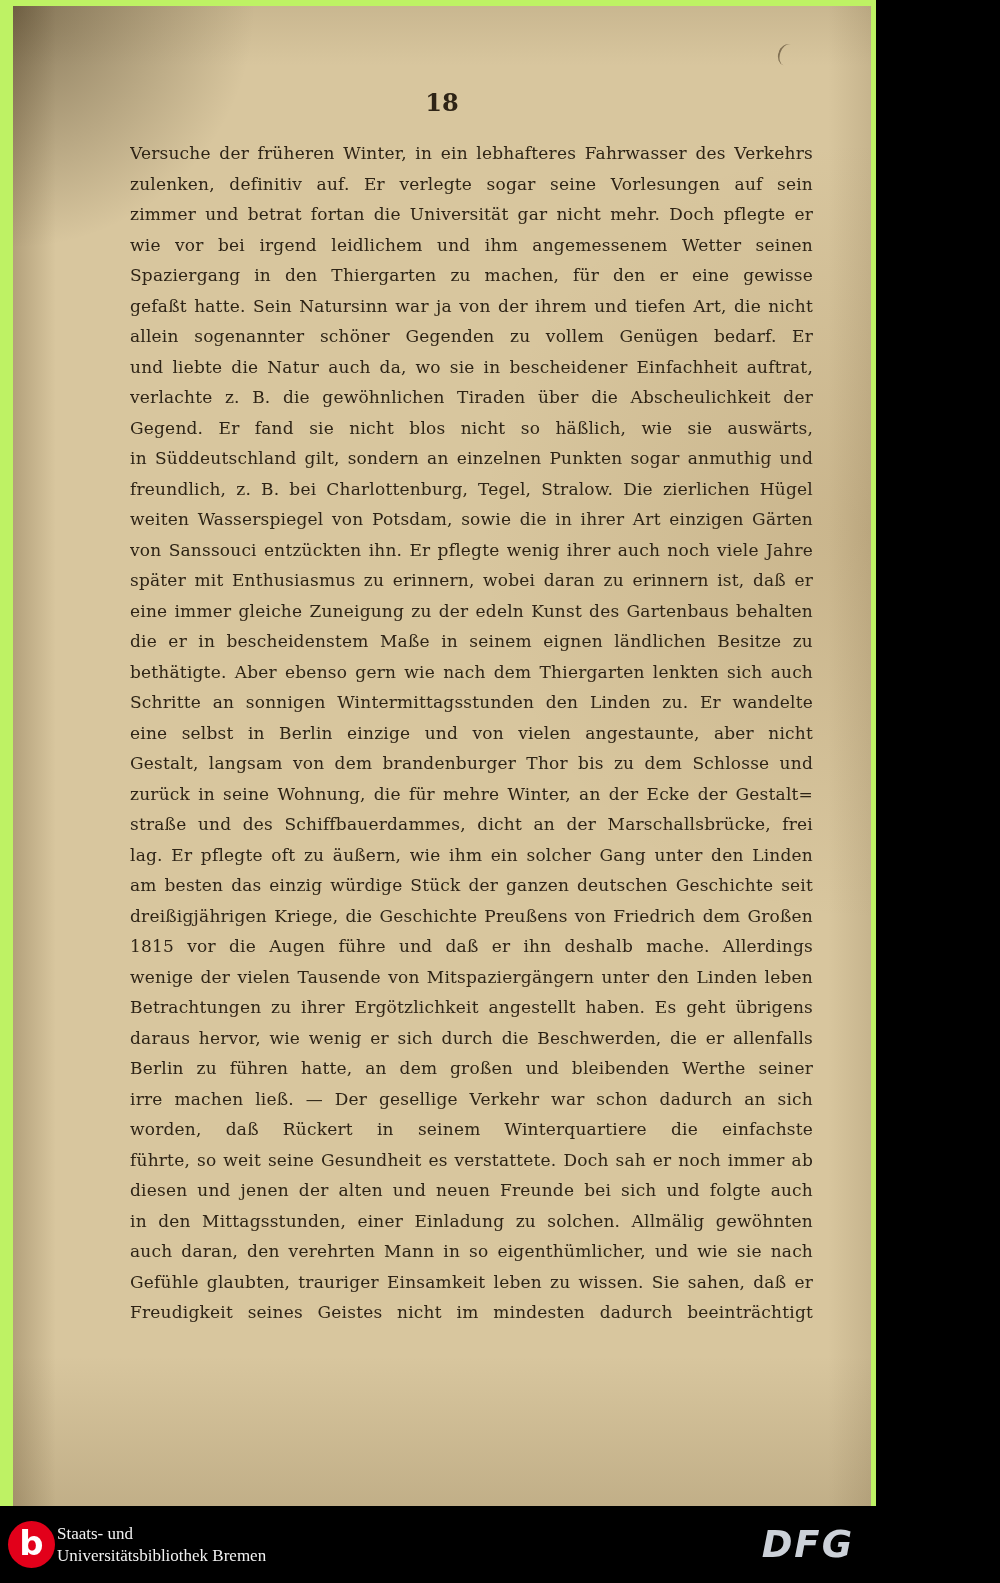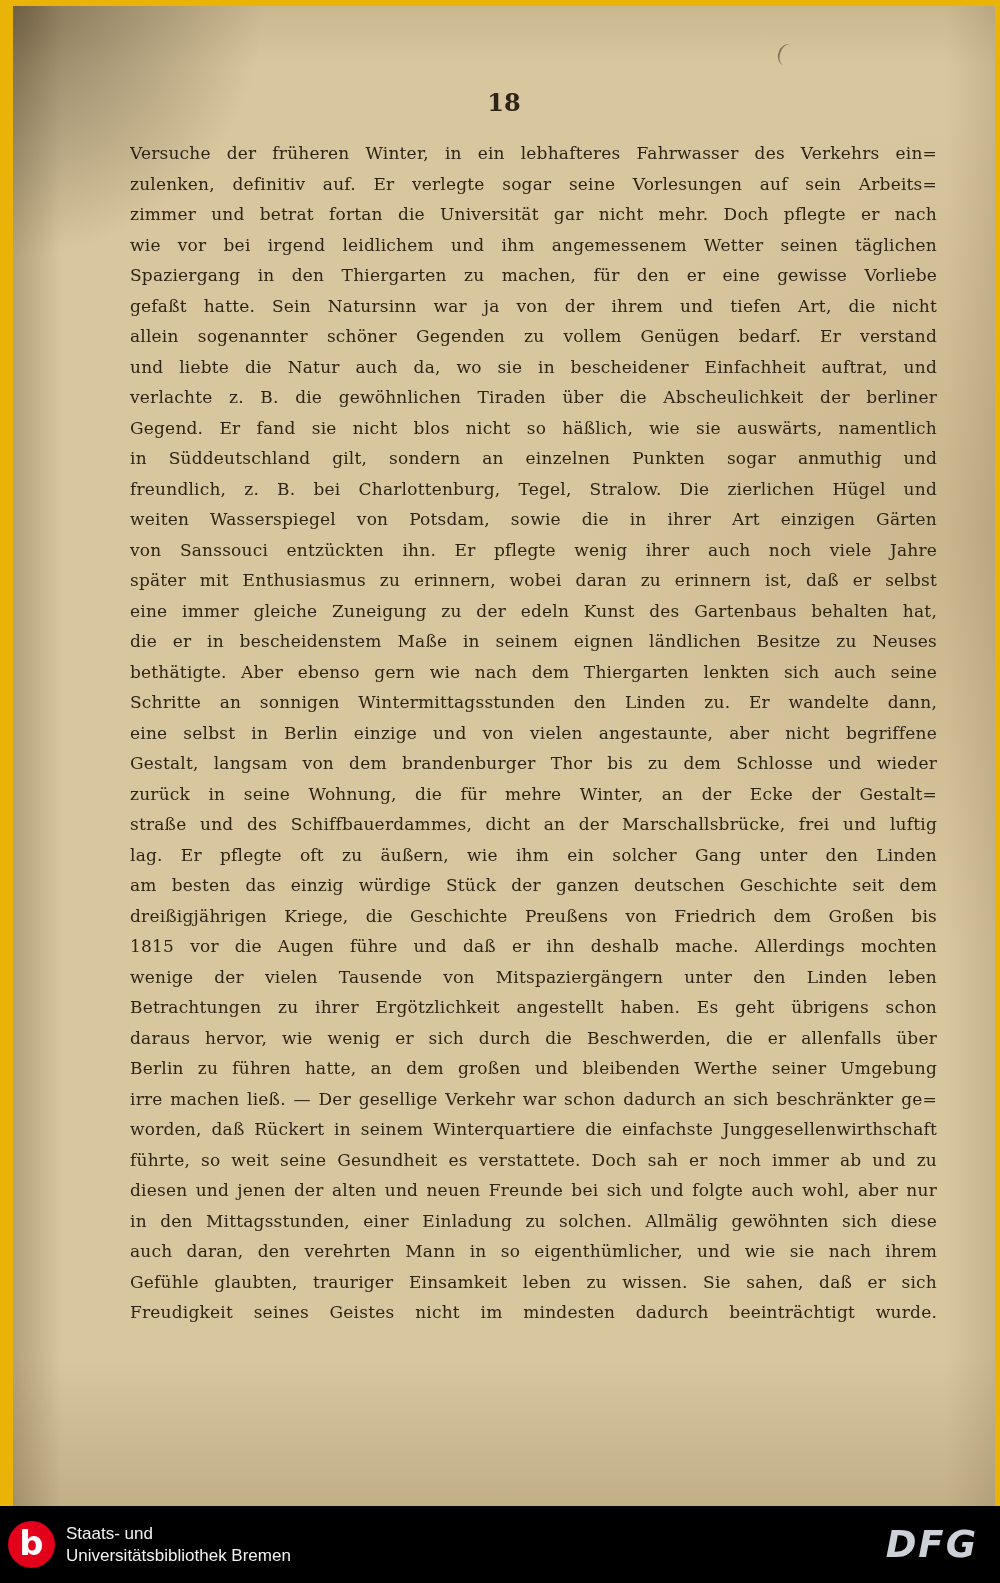--- a/index.html
+++ b/index.html
@@ -1,19 +1,19 @@
 <!DOCTYPE html>
 <html style="--paper: #d8c69e; --ink: #2e2416; --footer-bg: #000000; --logo-red: #e2001a; --dfg-text: #ccd1d8;"><head>
 <meta charset="utf-8">
 <style>
   html,body { margin:0; padding:0; background:#000; }
   .scan {
     position:relative;
-    width:1000px; height:1583px;
-    background:#eab308;
+    width:876px; height:1583px;
+    background:#bef264;
     overflow:hidden;
     font-family:"DejaVu Serif", serif;
   }
   .paper {
     position:absolute;
     left:13px; top:6px; right:5px; bottom:77px;
     background-color: var(--paper, #d8c69e);
     background-image:
       radial-gradient(circle at 0% 0%, rgba(40,28,10,0.45), rgba(40,28,10,0.0) 14%),
       radial-gradient(circle at 100% 35%, rgba(130,100,55,0.18), rgba(130,100,55,0) 30%),
@@ -68,23 +68,23 @@
   }
   .logo-letter {
     color:#ffffff;
     font-family:"DejaVu Sans", sans-serif;
     font-weight:700;
     font-size:34px;
     line-height:1;
     transform:translateY(-2px);
   }
   .library-name {
-    margin-left:11px;
+    margin-left:2px;
     color:#f2f2f2;
-    font-family:Liberation Sans, sans-serif;
+    font-family:Liberation Serif, serif;
     font-size:17px;
     line-height:22px;
   }
   .dfg-logo {
     margin-left:auto;
     margin-right:22px;
     color: var(--dfg-text, #ccd1d8);
     font-family:"DejaVu Sans", sans-serif;
     font-weight:700;
     font-style:italic;

